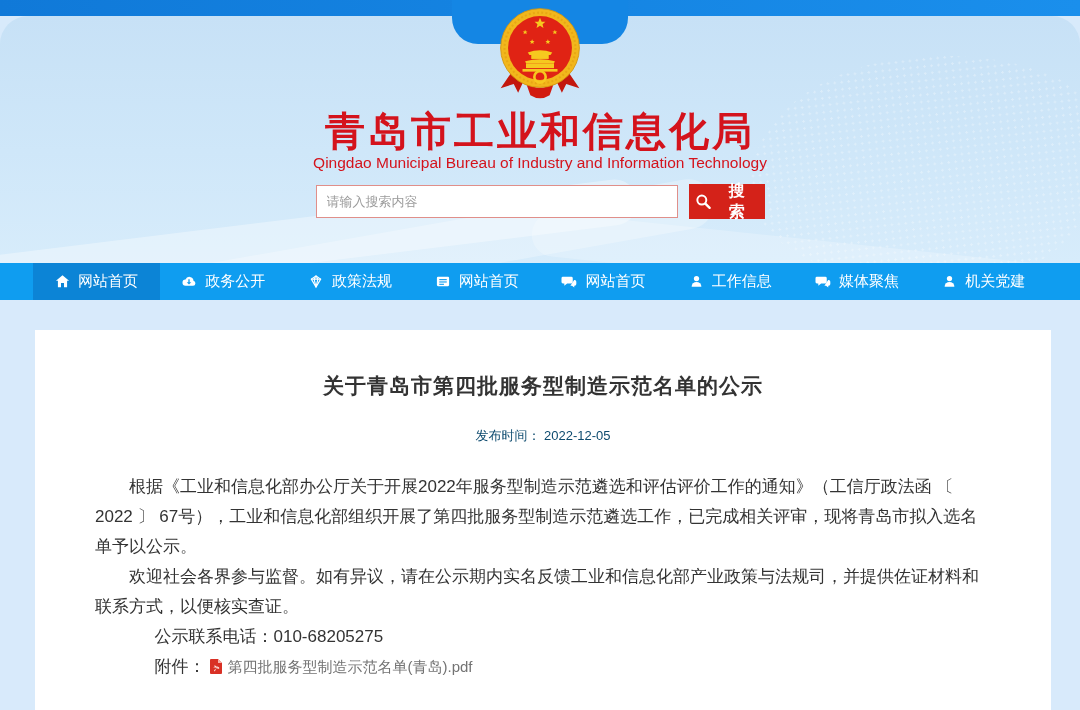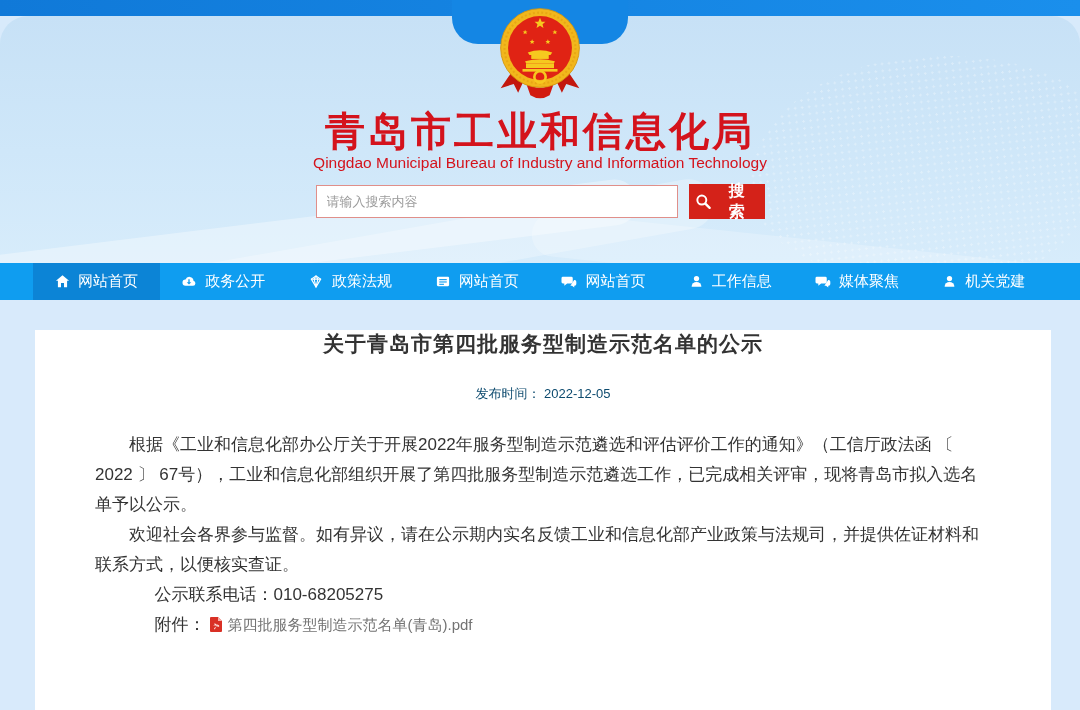--- a/index.html
+++ b/index.html
@@ -54,21 +54,21 @@
     background:#0f9df0; display:flex; padding:0 33px; z-index:6; }
   .nav-item { flex:1; display:flex; align-items:center; justify-content:center; gap:8px;
     color:#fff; font-size:15px; text-decoration:none; cursor:pointer; }
   .nav-item.active { background:#0c84d6; }
   .nav-item svg { display:block; }
 
   
   .page { position:absolute; top:310px; left:0; width:1080px; height:400px; background:#d8eafb; }
   .card { position:absolute; top:20px; left:35px; width:1016px; height:380px; background:#ffffff; }
 
-  .article-title { text-align:center; font-size:21px; font-weight:bold;
+  .article-title { text-align:center; padding-top:42px; font-size:21px; font-weight:bold;
     color:#333; letter-spacing:1px; }
   .article-meta { text-align:center; margin-top:27px; font-size:13px; color:#0c4a6e; }
   .article-body { margin:27px 62px 0 60px; font-size:17px; color:#333; line-height:30px; }
   .article-body p { margin:0; text-indent:2em; }
   .article-body p.info { text-indent:3.5em; }
   .att-icon { display:inline-block; vertical-align:-2px; margin:0 5px 0 4px; }
   .attachment-link { color:#737373; text-decoration:none; font-size:15px; cursor:pointer; }
 </style>
 </head>
 <body>

